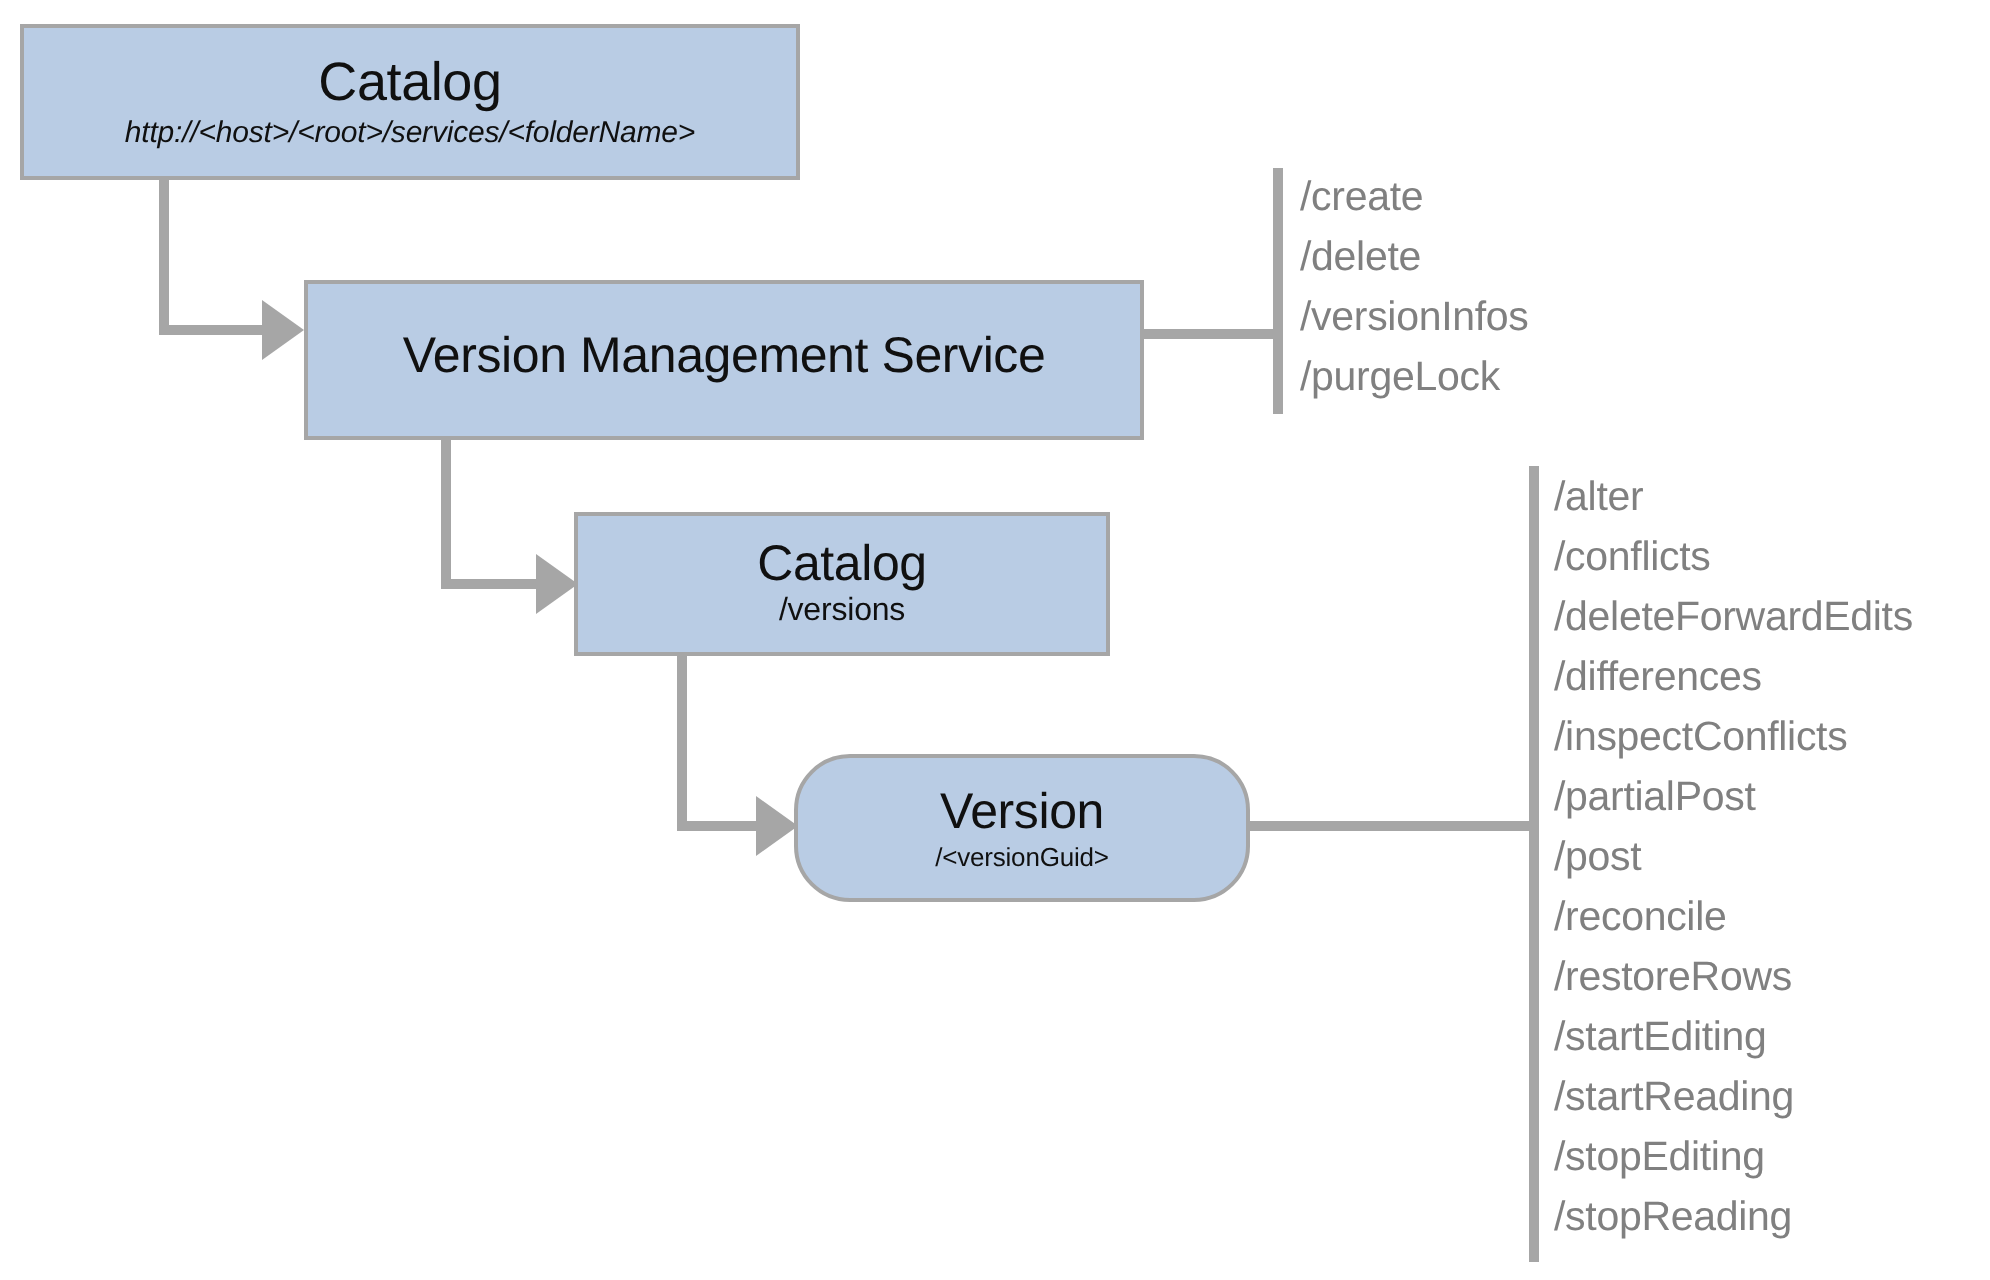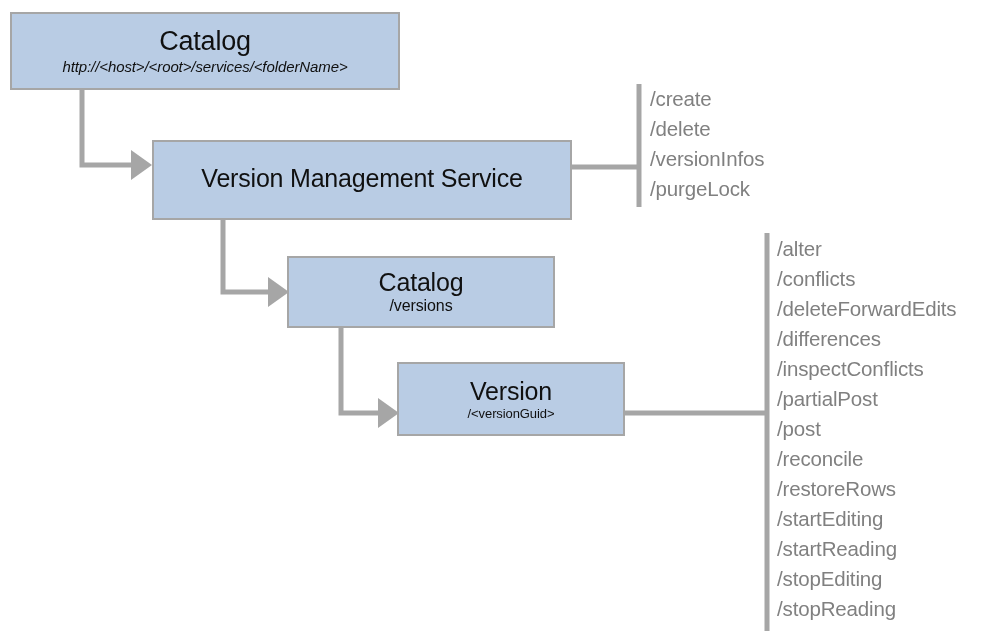--- a/index.html
+++ b/index.html
@@ -57,21 +57,21 @@
   #node-catalog .sub   { font-size: 15px; font-style: italic; }
 
   #node-vms       { left: 152px; top: 140px; width: 420px; height: 80px; text-align: right; }
   #node-vms .title { font-size: 25px; }
   #node-vms .sub   { font-size: 15px; }
 
   #node-versions  { left: 287px; top: 256px; width: 268px; height: 72px; }
   #node-versions .title { font-size: 25px; }
   #node-versions .sub   { font-size: 16px; }
 
-  #node-version   { left: 397px; top: 362px; width: 228px; height: 74px; }
+  #node-version   { left: 397px; top: 377px; width: 228px; height: 74px; border-radius: 28px; }
   #node-version .title { font-size: 25px; }
   #node-version .sub   { font-size: 13px; }
 
   
   #connectors {
     position: absolute;
     left: 0; top: 0;
     width: 995px; height: 640px;
     pointer-events: none;
   }

